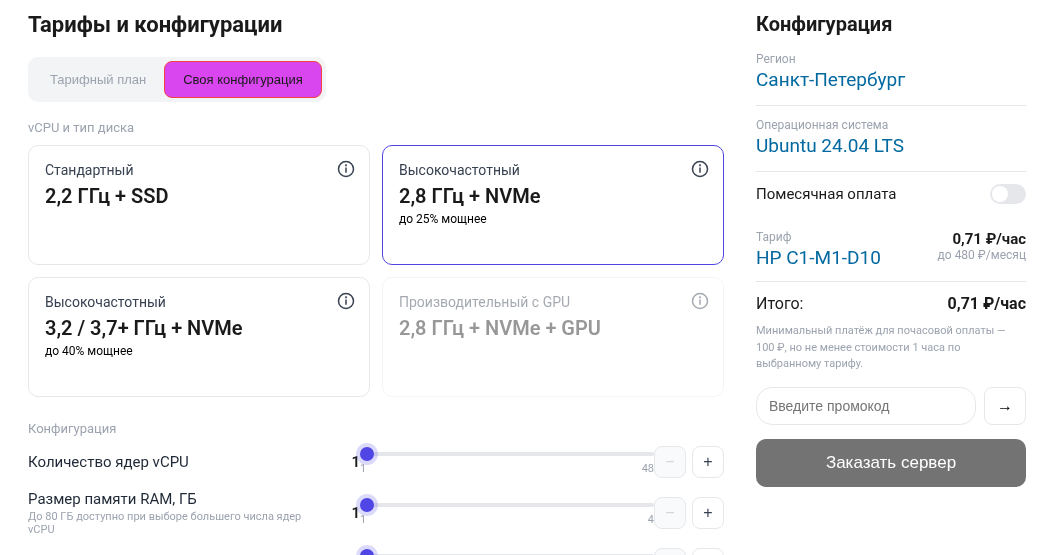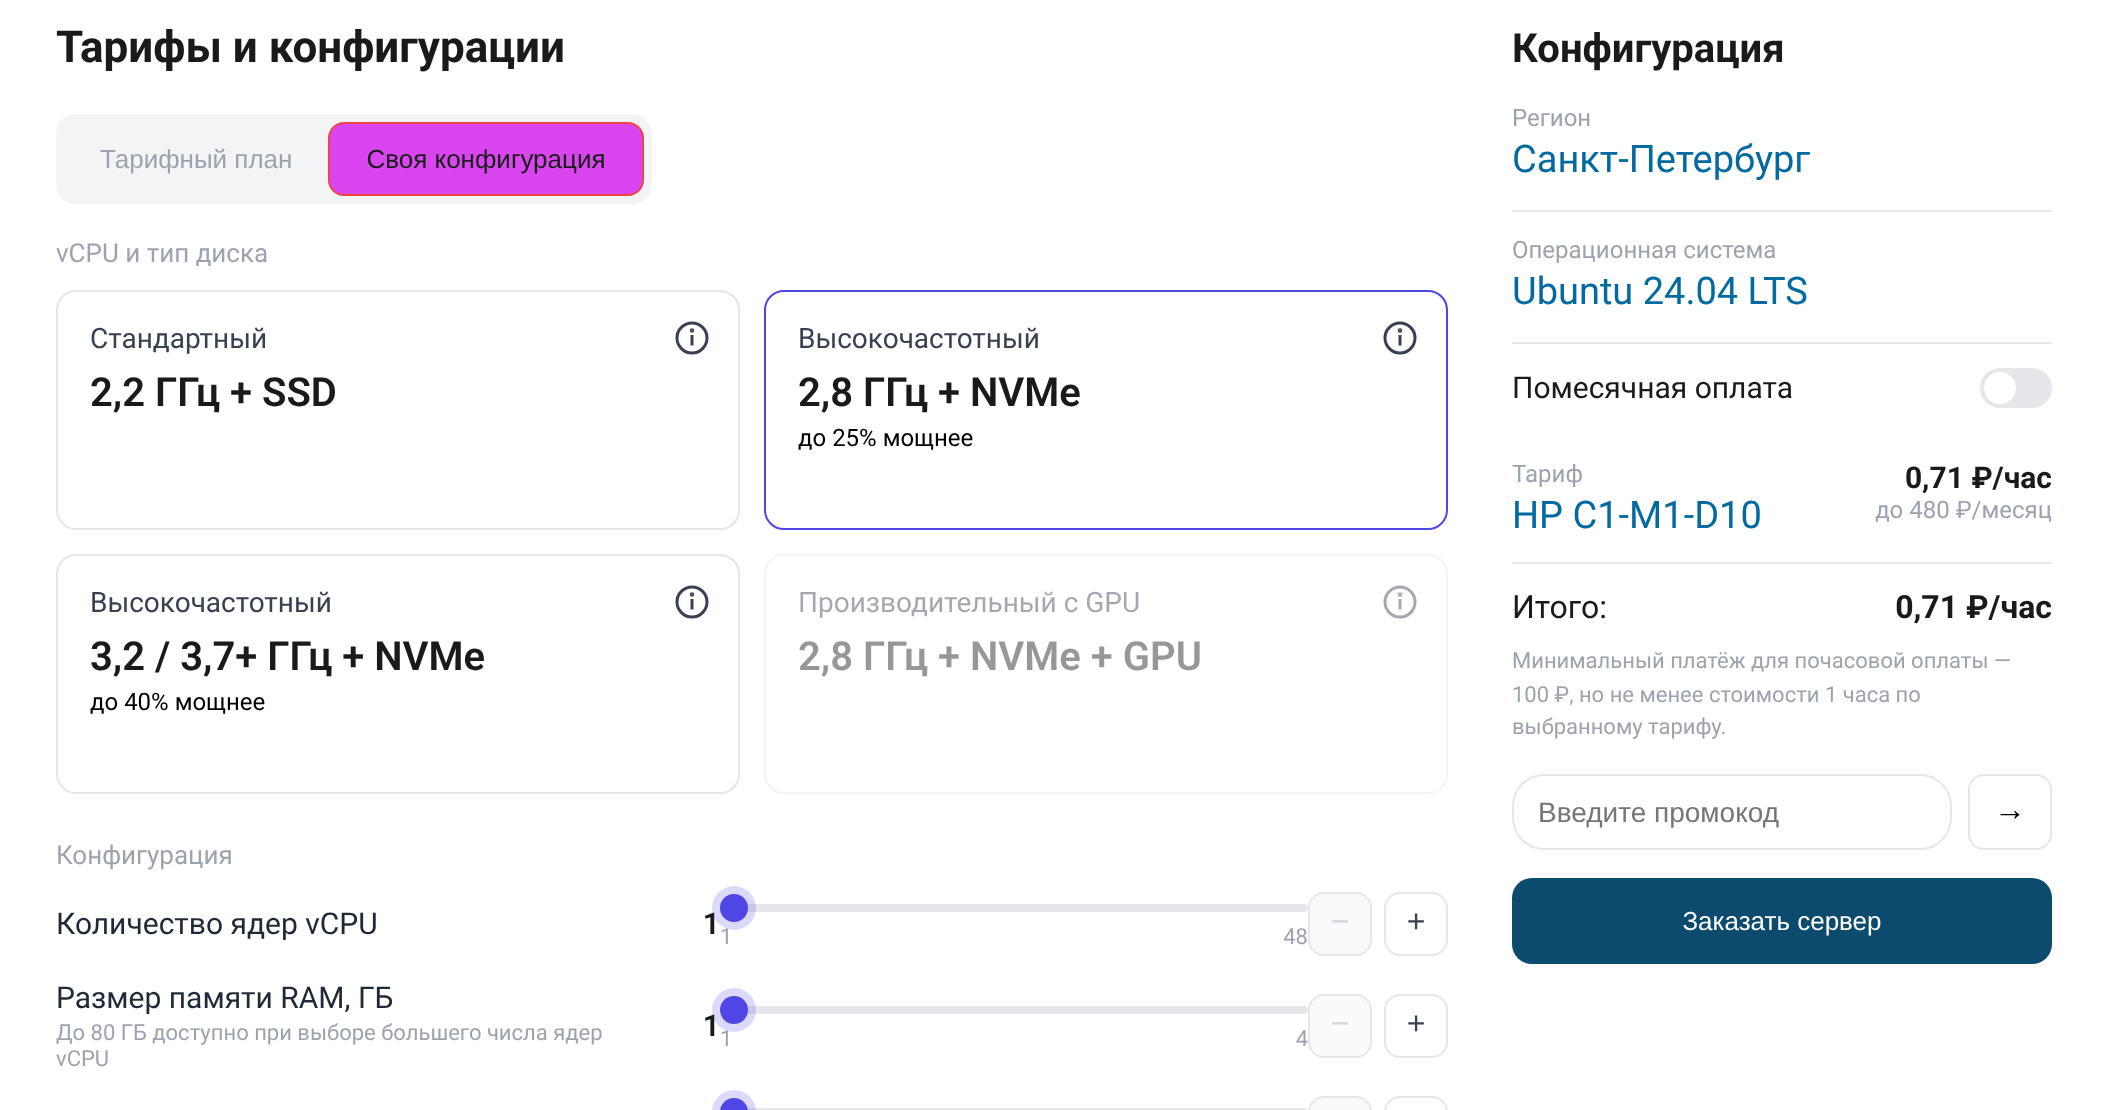--- a/index.html
+++ b/index.html
@@ -43,21 +43,21 @@
     .tariff-row { display: flex; justify-content: space-between; align-items: flex-start; margin-bottom: 12px; margin-top: 26px; }
     .tariff-price { font-size: 15px; font-weight: 700; text-align: right; }
     .tariff-monthly { font-size: 12px; color: #9ca3af; text-align: right; }
     .divider { border-top: 1px solid #e5e7eb; margin: 12px 0; }
     .total-row { display: flex; justify-content: space-between; font-size: 16px; margin-bottom: 10px; }
     .total-price { font-weight: 700; }
     .min-pay { font-size: 11px; color: #9ca3af; line-height: 1.5; margin-bottom: 14px; }
     .promo-row { display: flex; gap: 8px; margin-bottom: 14px; }
     .promo-input { flex: 1; border: 1px solid #e5e7eb; border-radius: 16px; padding: 10px 12px; font-size: 14px; }
     .promo-btn { width: 42px; border: 1px solid #e5e7eb; border-radius: 8px; background: #fff; cursor: pointer; display: flex; align-items: center; justify-content: center; font-size: 16px; }
-    .order-btn { width: 100%; background: #0c4a6e; color: #fff; border: none; border-radius: 10px; padding: 14px; font-size: 13px; font-weight: 500; cursor: pointer; }
+    .order-btn { width: 100%; background: #737373; color: #fff; border: none; border-radius: 10px; padding: 14px; font-size: 17px; font-weight: 500; cursor: pointer; }
   </style>
 </head>
 <body>
 
 <div class="container">
   <div class="main">
     <h1>Тарифы и конфигурации</h1>
 
     <div class="tabs">
       <button class="tab">Тарифный план</button>

